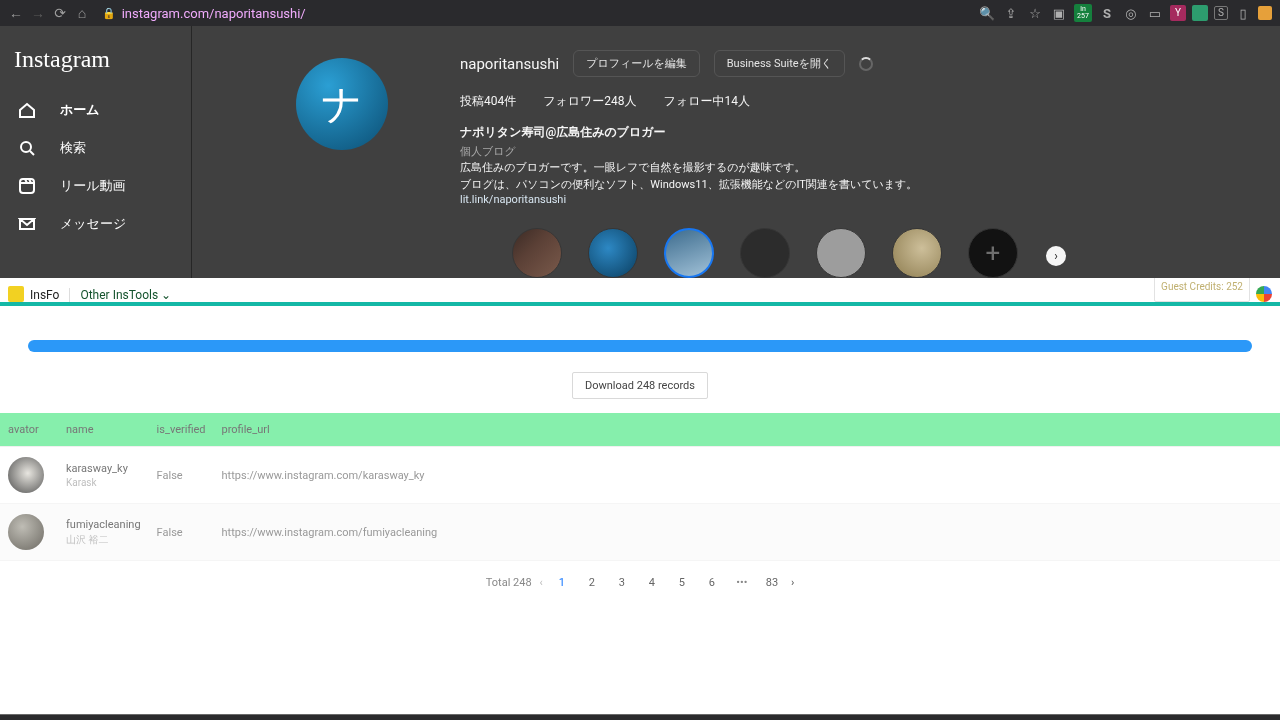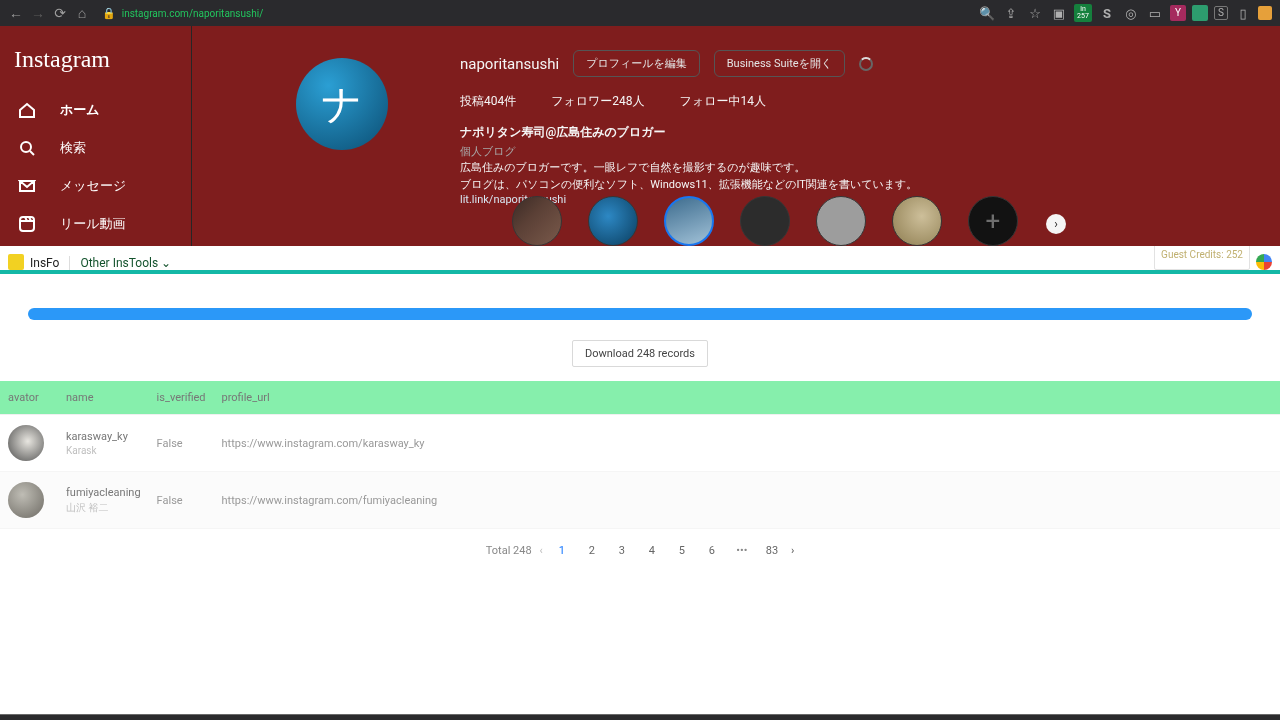--- a/index.html
+++ b/index.html
@@ -1,42 +1,42 @@
 <!DOCTYPE html>
 <html><head>
 <meta charset="utf-8">
 <style>
 *{margin:0;padding:0;box-sizing:border-box;font-family:-apple-system,BlinkMacSystemFont,"Segoe UI",Roboto,Helvetica,Arial,sans-serif}
 body{background:#fff;color:#262626;width:1280px;height:720px;overflow:hidden;font-size:12px}
 .browser-bar{height:26px;background:#2a2a2d;display:flex;align-items:center;padding:0 8px;gap:6px}
 .browser-bar .nav-icon{color:#9e9e9e;font-size:14px;width:16px;text-align:center;cursor:pointer}
 .browser-bar .address-area{display:flex;align-items:center;flex:0 0 auto;margin-left:6px;gap:6px;color:#9e9e9e}
 .browser-bar .lock{font-size:11px}
-.browser-bar .url{color:#22c55e;font-size:10px}
+.browser-bar .url{color:#f0abfc;font-size:13px}
 .browser-bar .spacer{flex:1}
 .browser-bar .right-icon{color:#b0b0b0;font-size:13px;width:18px;text-align:center}
 .ext-badge{width:18px;height:18px;background:#15803d;color:#fff;font-size:9px;display:flex;align-items:center;justify-content:center;border-radius:2px}
 
-.instagram-wrap{position:relative;height:220px;background:#7f1d1d;display:flex}
+.instagram-wrap{position:relative;height:252px;background:#404040;display:flex}
 .sidebar{width:192px;border-right:1px solid #262626;padding:12px 10px}
 .logo{font-family:"Brush Script MT",cursive;font-size:24px;color:#fff;margin:8px 4px 18px}
 .side-item{display:flex;align-items:center;gap:24px;padding:10px 8px;color:#fff;font-size:13px;border-radius:6px;cursor:pointer}
 .side-item svg{width:18px;height:18px;stroke:#fff;fill:none;stroke-width:2}
 .side-item.bold span{font-weight:700}
 
 .profile-area{flex:1;padding:24px 40px 0 64px;color:#f5f5f5;position:relative}
 .profile-top{display:flex;gap:72px;align-items:flex-start}
 .avatar-ring{width:92px;height:92px;border-radius:50%;margin-left:40px;margin-top:8px;display:flex;align-items:center;justify-content:center;background:radial-gradient(circle at 35% 30%,#2b9fd4,#0b4d72)}
 .avatar-ring span{font-size:40px;color:#fff;font-family:"Yu Mincho",serif}
 .profile-main{flex:1}
 .name-row{display:flex;align-items:center;gap:14px;margin-bottom:16px}
 .uname{font-size:15px;color:#f5f5f5}
 .pill-btn{padding:5px 12px;border:1px solid #555;border-radius:6px;font-size:11px;color:#e4e4e4;background:transparent;cursor:pointer}
 .spinner{width:14px;height:14px;border:2px solid #666;border-top-color:#ddd;border-radius:50%;display:inline-block}
-.stats-row{display:flex;gap:35px;font-size:12px;color:#f5f5f5;margin-bottom:14px}
+.stats-row{display:flex;gap:27px;font-size:12px;color:#f5f5f5;margin-bottom:14px}
 .bio .bname{font-size:12px;font-weight:600;color:#f5f5f5;margin-bottom:3px}
 .bio .cat{font-size:11px;color:#a8a8a8;margin-bottom:1px}
 .bio .line{font-size:11px;color:#f5f5f5;line-height:1.5}
 .bio .link{font-size:11px;color:#d7e5f0}
 
 .highlights{position:absolute;left:320px;bottom:0;display:flex;gap:26px;align-items:center}
 .hl{width:50px;height:50px;border-radius:50%;border:1px solid #363636;background:#2a2a2a}
 .hl.img1{background:linear-gradient(135deg,#3b2b25,#5b4036 40%,#7a5a4b 100%)}
 .hl.img2{background:radial-gradient(circle at 40% 40%,#2d88c4,#0a3d5e)}
 .hl.img3{background:linear-gradient(160deg,#3d6c8e,#a2c2d8);border:2px solid #1877f2}
@@ -120,30 +120,30 @@
     </div>
     <div class="side-item">
       <svg>
           <circle cx="8" cy="8" r="5"></circle>
           <path d="M12 12l4 4"></path>
         </svg>
       <span>検索</span>
     </div>
     <div class="side-item">
       <svg>
-          <path d="M2 4h14l-7 6z M2 4v10h14V4"></path>
-        </svg>
-      <span>メッセージ</span>
-    </div>
-    <div class="side-item">
-      <svg>
           <rect x="2" y="2" width="14" height="14" rx="3"></rect>
           <path d="M2 6h14M7 2l2 4M11 2l2 4"></path>
         </svg>
       <span>リール動画</span>
+    </div>
+    <div class="side-item">
+      <svg>
+          <path d="M2 4h14l-7 6z M2 4v10h14V4"></path>
+        </svg>
+      <span>メッセージ</span>
     </div>
   </div>
 
   <div class="profile-area">
     <div class="profile-top">
       <div class="avatar-ring">
           <span>ナ</span>
         </div>
       <div class="profile-main">
         <div class="name-row">

